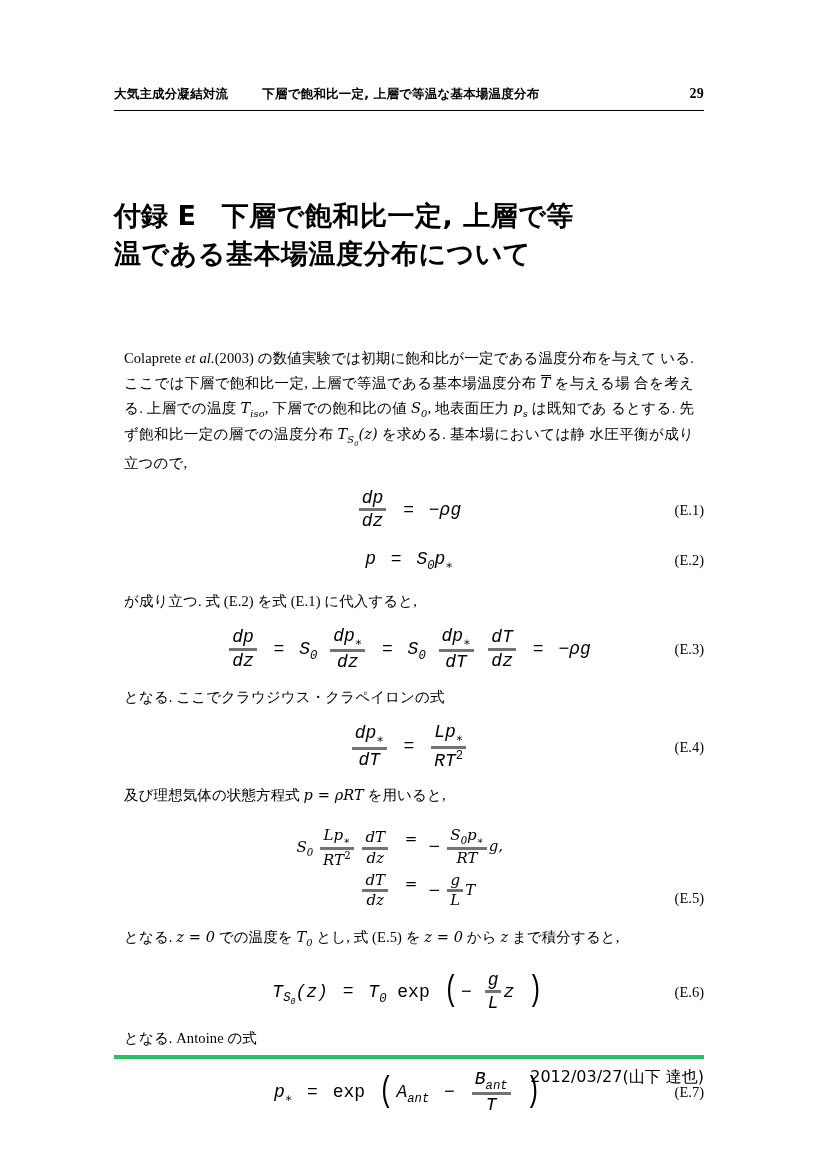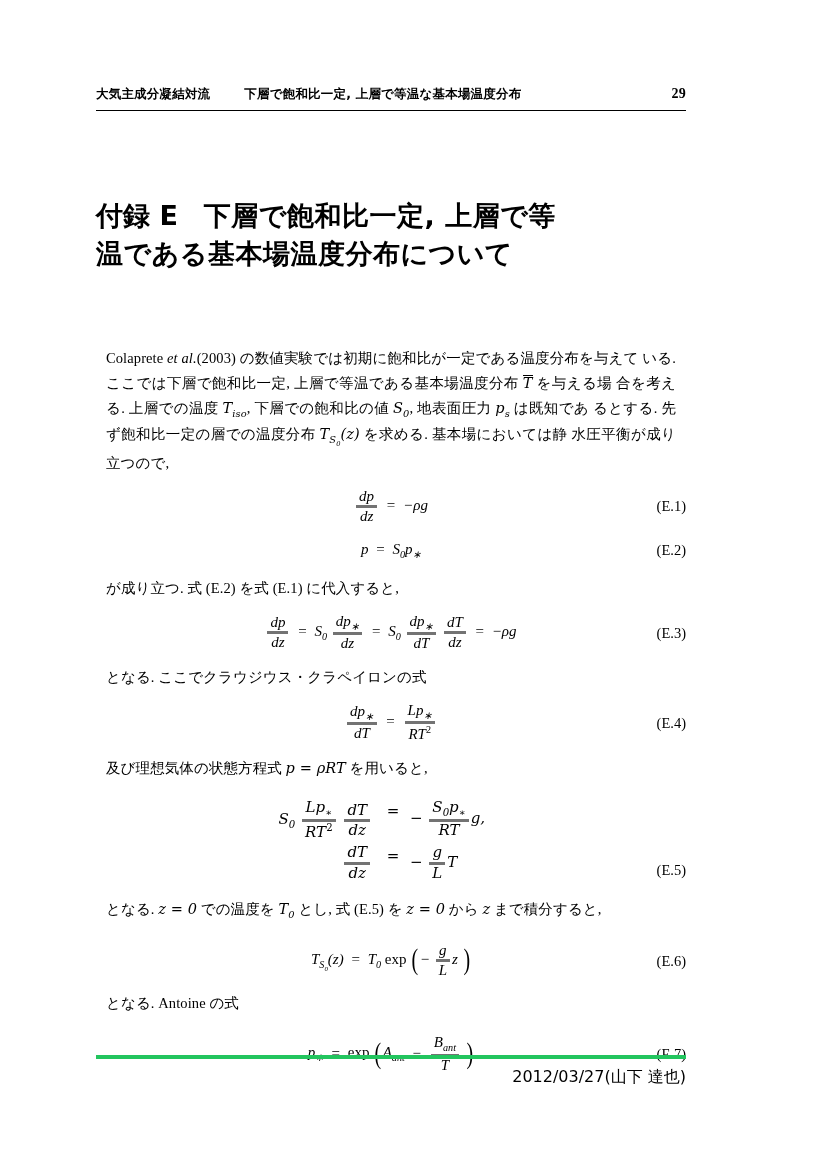--- a/index.html
+++ b/index.html
@@ -10,21 +10,21 @@
   body {
     width: 826px;
     height: 1169px;
     font-family: "Liberation Serif", serif;
     color: #000000;
     position: relative;
     overflow: hidden;
   }
   .page {
     position: absolute;
-    left: 0; top: 0;
+    left: 18px; top: 0;
     width: 680px;
     height: 1169px;
     box-sizing: border-box;
     padding: 0;
   }
   .content {
     position: absolute;
     left: 96px;
     top: 86px;
     width: 590px;
@@ -83,23 +83,23 @@
   }
   .eqline .eqnum {
     position: absolute;
     right: 0;
     top: 50%;
     transform: translateY(-50%);
     font-size: 14.5px;
   }
   .eq {
     display: inline-block;
-    font-family: Liberation Serif, serif;
+    font-family: Liberation Mono, monospace;
     font-style: italic;
-    font-size: 15px;
+    font-size: 18px;
   }
   
   .frac {
     display: inline-block;
     vertical-align: middle;
     text-align: center;
     line-height: 1.15;
     margin: 0 2px;
   }
   .frac .num { display: block; padding: 0 3px; }

